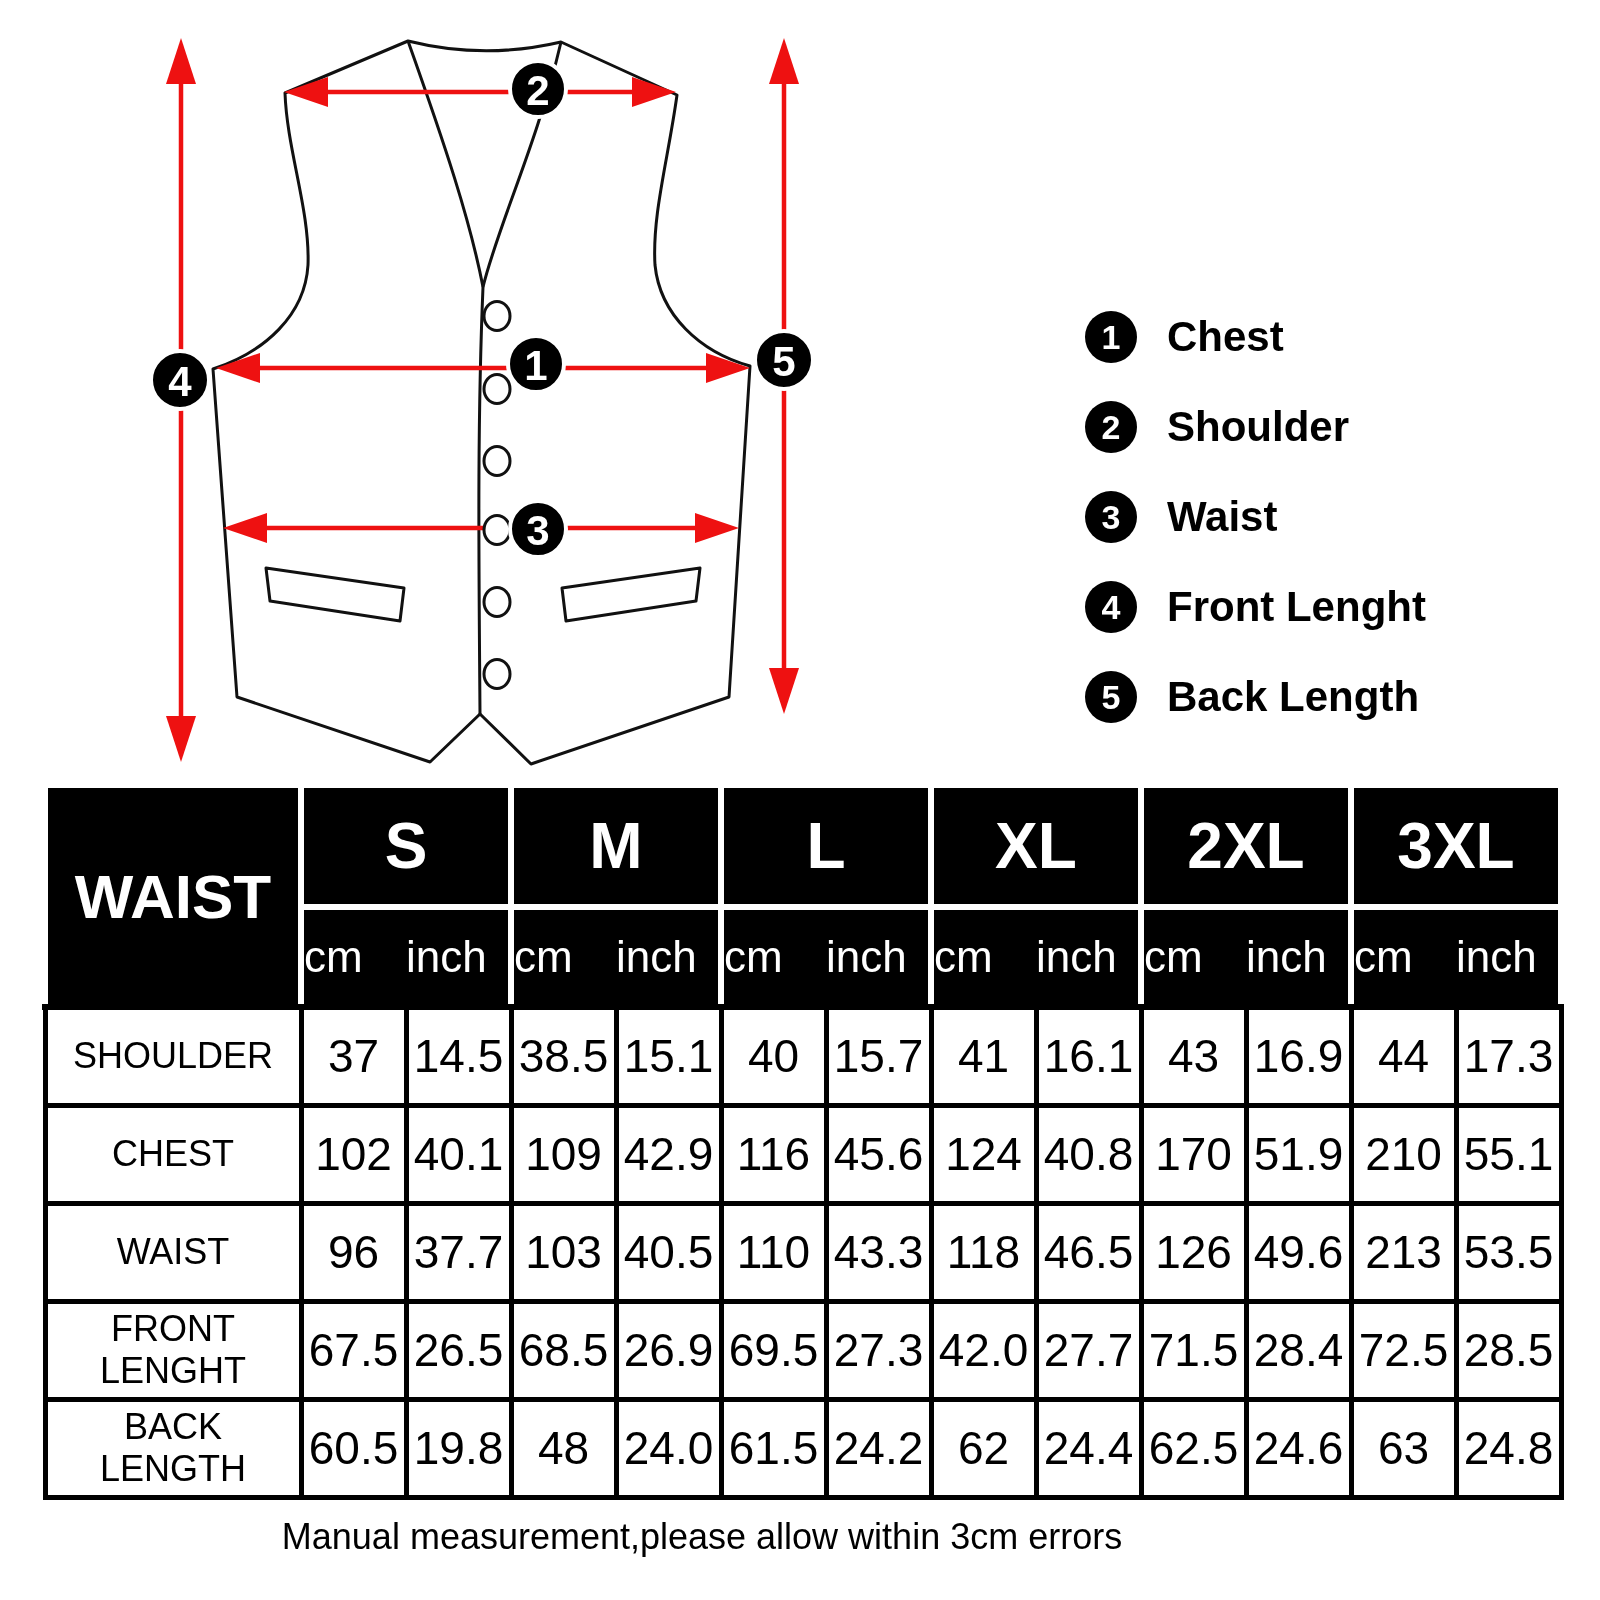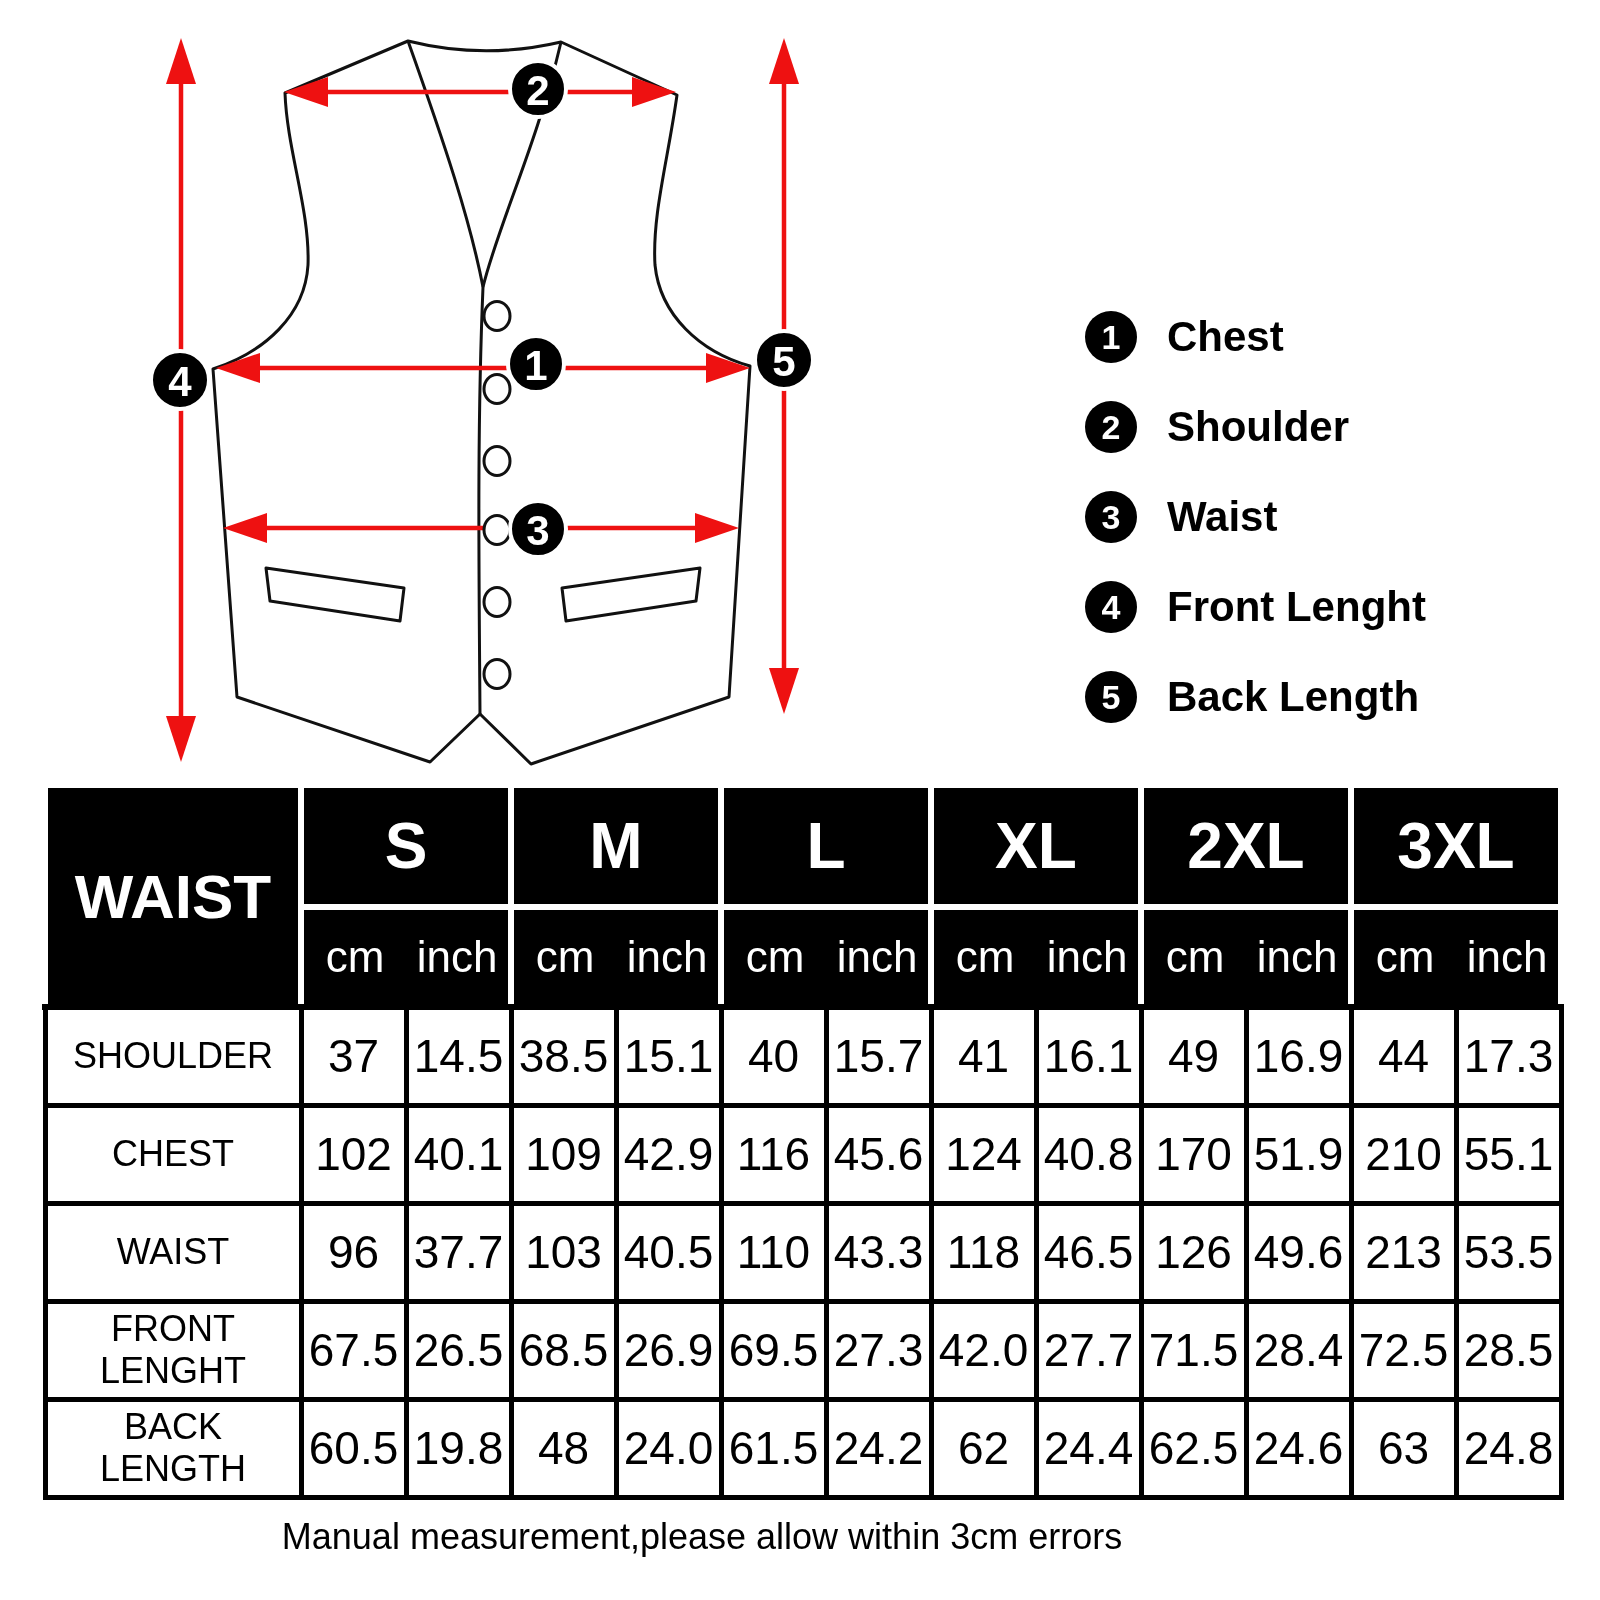--- a/index.html
+++ b/index.html
@@ -27,21 +27,21 @@
   .size-table th{
     background:#000;color:#fff;border:6px solid #fff;
     font-weight:bold;text-align:center;vertical-align:middle;padding:0;
   }
   .size-table th.corner{font-size:62px;}
   .size-table th.size-head{font-size:64px;}
   .size-table th.unit-head{font-size:44px;font-weight:normal;}
   .size-table thead tr.units th{border-bottom:6px solid #000;}
   .size-table th.corner{border-bottom:6px solid #000;}
   .unit-pair{display:flex;width:100%;}
-  .unit-pair span{flex:1;text-align:center;}
+  .unit-pair span{flex:1;text-align:left;}
   .size-table td{
     background:#fff;border:5px solid #000;text-align:center;vertical-align:middle;
     font-size:46px;padding:0;
   }
   .size-table td.row-label{font-size:36px;}
   
   .footer-note{
     position:absolute;left:0;top:1516px;width:1404px;
     text-align:center;font-size:36px;
   }
@@ -207,21 +207,21 @@
       <tr style="height: 98px;">
         <td class="row-label">SHOULDER</td>
         <td>37</td>
         <td>14.5</td>
         <td>38.5</td>
         <td>15.1</td>
         <td>40</td>
         <td>15.7</td>
         <td>41</td>
         <td>16.1</td>
-        <td>49</td>
+        <td>43</td>
         <td>16.9</td>
         <td>44</td>
         <td>17.3</td>
       </tr>
       <tr style="height: 98px;">
         <td class="row-label">CHEST</td>
         <td>102</td>
         <td>40.1</td>
         <td>109</td>
         <td>42.9</td>

